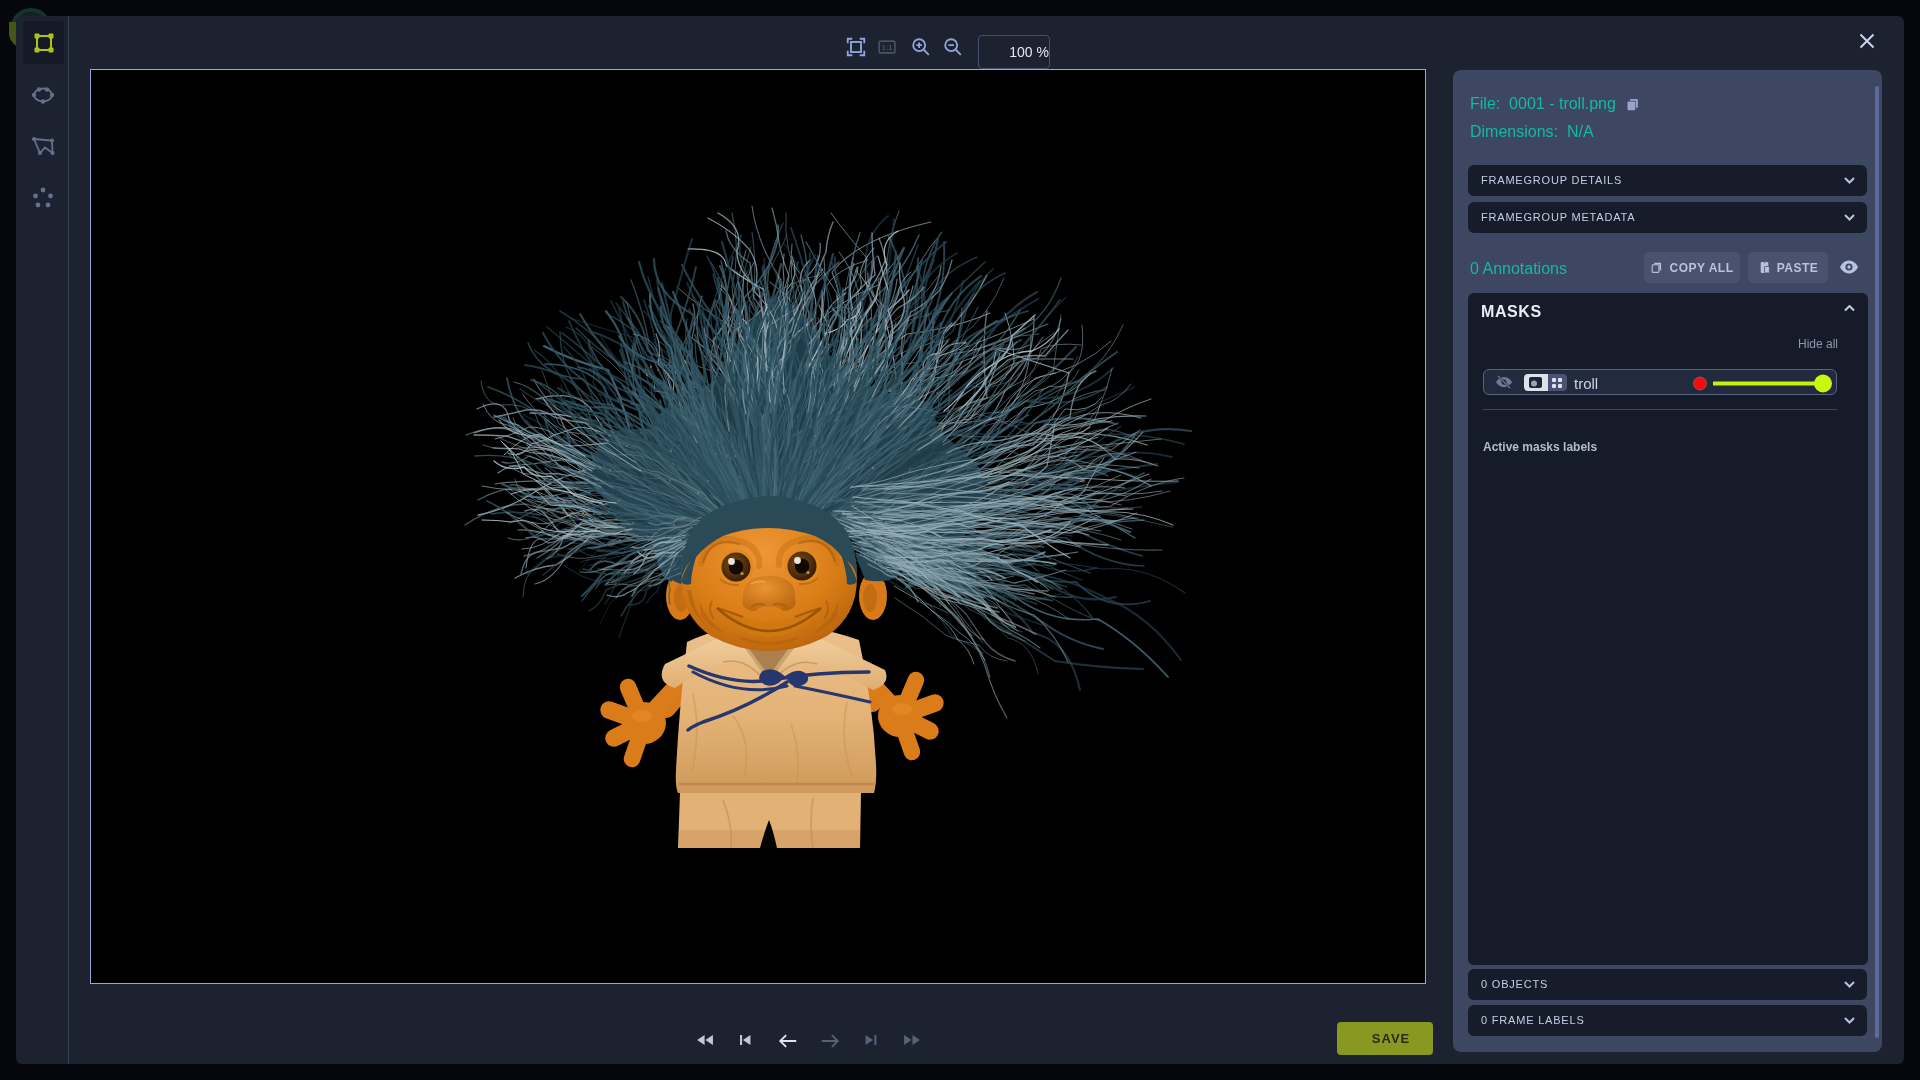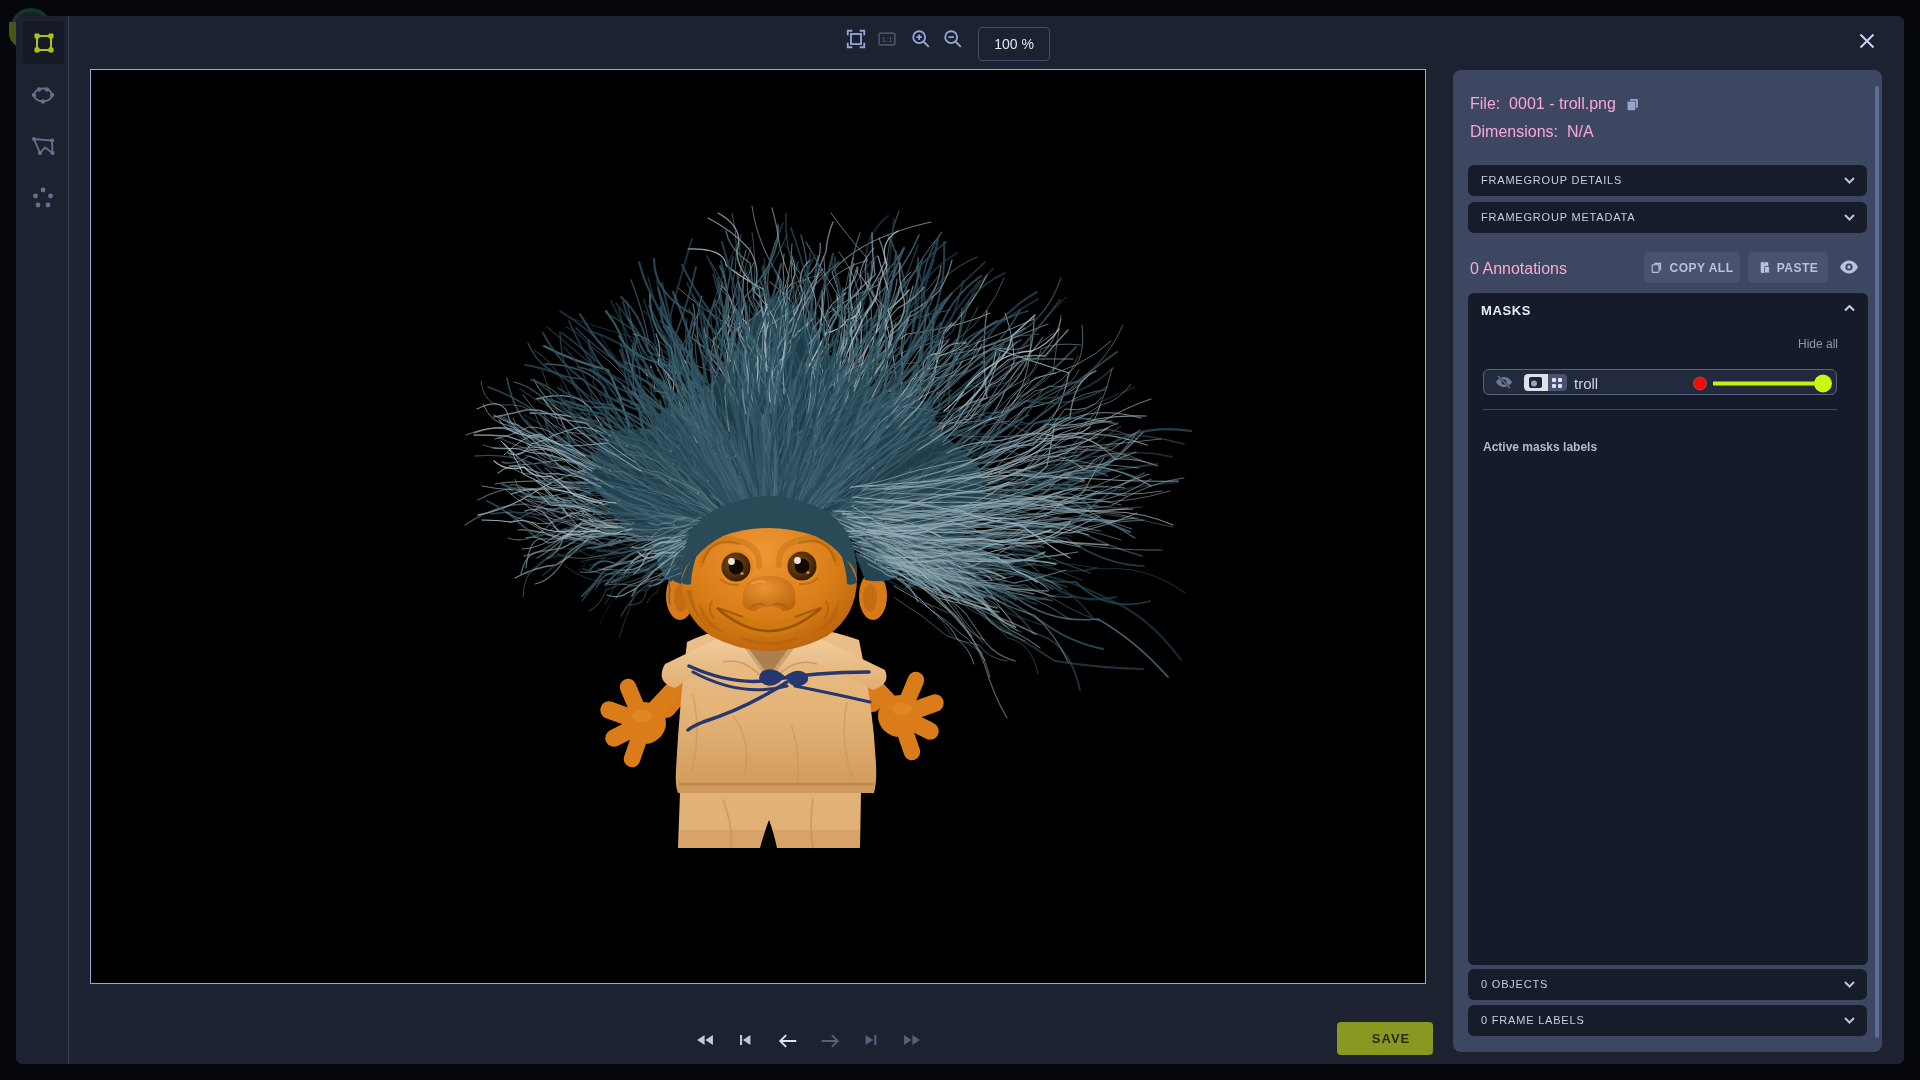--- a/index.html
+++ b/index.html
@@ -1,28 +1,28 @@
 <!DOCTYPE html>
 <html><head><meta charset="utf-8"><style>
 * { margin:0; padding:0; box-sizing:border-box; }
 body { width:1920px; height:1080px; background:#06070c; font-family:"Liberation Sans",sans-serif; position:relative; overflow:hidden; }
 .logo { position:absolute; left:10px; top:8px; width:42px; height:42px; border-radius:50%; background:#112029; border:4px solid #16342a; }
 .logo:before { content:""; position:absolute; left:-5px; top:10px; width:15px; height:26px; background:#465618; border-radius:0 0 0 16px; }
 .modal { position:absolute; left:16px; top:16px; width:1888px; height:1048px; background:#1d2230; border-radius:6px; }
 .sidebar { position:absolute; left:0; top:0; width:53px; height:100%; border-right:1px solid #3a4154; }
 .toolbtn { position:absolute; left:7px; top:5px; width:41px; height:43px; background:#151a26; border-radius:3px; display:flex; align-items:center; justify-content:center; }
 .sideic { position:absolute; left:14px; width:26px; height:26px; }
-.topbar { position:absolute; left:54px; top:0; width:1834px; height:51px; }
+.topbar { position:absolute; left:54px; top:8px; width:1834px; height:51px; }
 .canvas { position:absolute; left:74px; top:53px; width:1336px; height:915px; background:#000; border:1px solid #98a6d6; }
 .closex { position:absolute; left:1843px; top:17px; width:16px; height:16px; }
-.zoombox { position:absolute; left:908px; top:11px; width:72px; height:34px; border:1px solid #454f6e; border-radius:4px; color:#e2e7f2; font-size:14px; text-align:center; line-height:32px; }
+.zoombox { position:absolute; left:908px; top:11px; width:72px; height:34px; border:1px solid #454f6e; border-radius:4px; color:#e2e7f2; font-size:14px; text-align:right; line-height:32px; }
 .playbar { position:absolute; left:0px; top:1006px; height:42px; }
 .save { position:absolute; left:1321px; top:1006px; width:96px; height:33px; background:#899821; border-radius:4px; color:#242b16; font-size:13px; font-weight:bold; letter-spacing:1px; text-align:center; line-height:33px;padding-left:12px; }
 .panel { position:absolute; left:1437px; top:54px; width:429px; height:982px; background:#3e4762; border-radius:8px; color:#c7d0e6; }
-.ptext { position:absolute; left:17px; font-size:16px; color:#f9a8d4; }
+.ptext { position:absolute; left:17px; font-size:16px; color:#14b8a6; }
 .acc { position:absolute; left:15px; width:399px; height:31px; background:#171c2b; border-radius:6px; color:#c3cde6; font-size:11px; font-weight:normal; letter-spacing:0.8px; line-height:31px; padding-left:13px; }
 .chev { position:absolute; right:12px; top:12px; width:11px; height:7px; }
 .btn { position:absolute; top:182px; height:31px; background:#49536f; border-radius:5px; color:#b9c2d8; font-size:12px; font-weight:bold; letter-spacing:0.5px; display:flex; align-items:center; justify-content:center; gap:6px; }
 .masks { position:absolute; left:15px; top:223px; width:400px; height:672px; background:#161b2a; border-radius:6px; }
 .maskrow { position:absolute; left:15px; top:76px; width:354px; height:26px; background:#222a3d; border:1px solid #59637f; border-radius:6px;padding-left:16px; }
 .scroll { position:absolute; left:422px; top:16px; width:4px; height:952px; background:#5d6b9b; border-radius:2px; }
 svg.ic { display:block; }
 </style></head>
 <body>
 <div class="logo"></div>
@@ -1621,21 +1621,21 @@
       <svg class="ic" width="13" height="13" viewBox="0 0 24 24" fill="#b9c2d8">
           <path d="M17 2 H7 Q5 2 5 4 V20 Q5 22 7 22 H17 Q19 22 19 20 V4 Q19 2 17 2 Z M12 1 a1.5 1.5 0 0 1 0 3 a1.5 1.5 0 0 1 0-3"></path>
           <rect x="12" y="10" width="9" height="12" rx="1" fill="#b9c2d8" stroke="#49536f" stroke-width="1.5"></rect>
         </svg>PASTE</div>
     <svg class="ic" style="position:absolute;left:387px;top:190px" width="18" height="14" viewBox="0 0 22 16">
         <path d="M11 0 C17 0 21 5.5 22 8 C21 10.5 17 16 11 16 C5 16 1 10.5 0 8 C1 5.5 5 0 11 0 Z" fill="#b7c3e2"></path>
         <circle cx="11" cy="8" r="4.4" fill="#3e4762"></circle>
         <circle cx="11" cy="8" r="2" fill="#b7c3e2"></circle>
       </svg>
     <div class="masks">
-      <div style="position:absolute;left:13px;top:10px;font-size:13px;font-weight:bold;letter-spacing:0.6px;color:#e8ecf5">MASKS</div>
+      <div style="position:absolute;left:13px;top:10px;font-size:16px;font-weight:bold;letter-spacing:0.6px;color:#e8ecf5">MASKS</div>
       <svg class="chev" style="top:12px;right:13px" viewBox="0 0 11 7">
           <path d="M1 5.5 L5.5 1 L10 5.5" stroke="#c6cfe8" stroke-width="2" fill="none"></path>
         </svg>
       <div style="position:absolute;right:30px;top:44px;font-size:12px;color:#8e97ad">Hide all</div>
       <div class="maskrow">
         <svg class="ic" style="position:absolute;left:12px;top:5px" width="16" height="14" viewBox="0 0 22 18">
             <path d="M11 2 C17 2 21 7 22 9 C21 11 17 16 11 16 C5 16 1 11 0 9 C1 7 5 2 11 2 Z M11 5.5 a3.5 3.5 0 1 0 0 7 a3.5 3.5 0 0 0 0 -7 Z" fill="#6f7a99"></path>
             <path d="M2.5 0.5 L19.5 17.5" stroke="#161b2a" stroke-width="3"></path>
             <path d="M2.5 0.5 L19.5 17.5" stroke="#6f7a99" stroke-width="1.8"></path>
           </svg>

